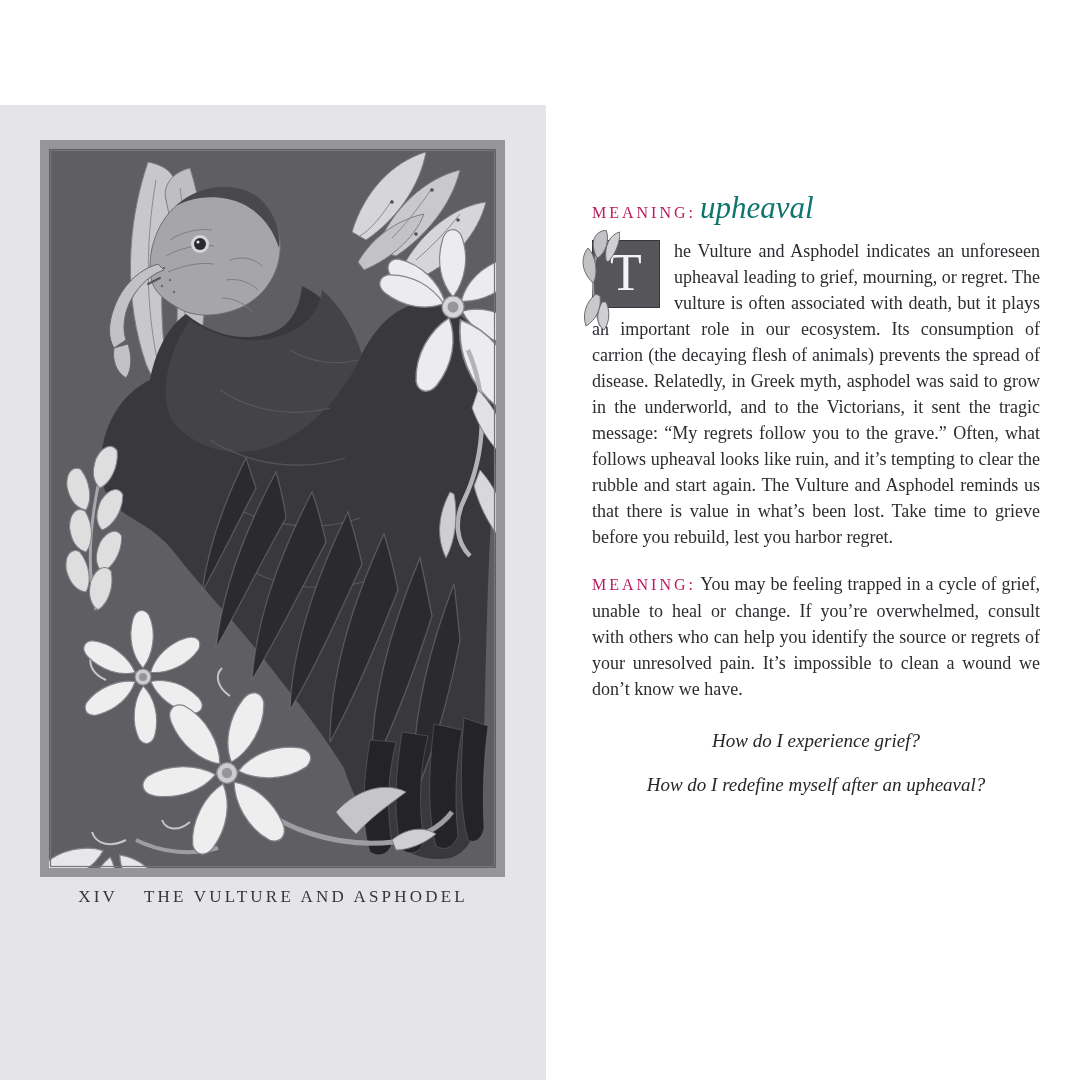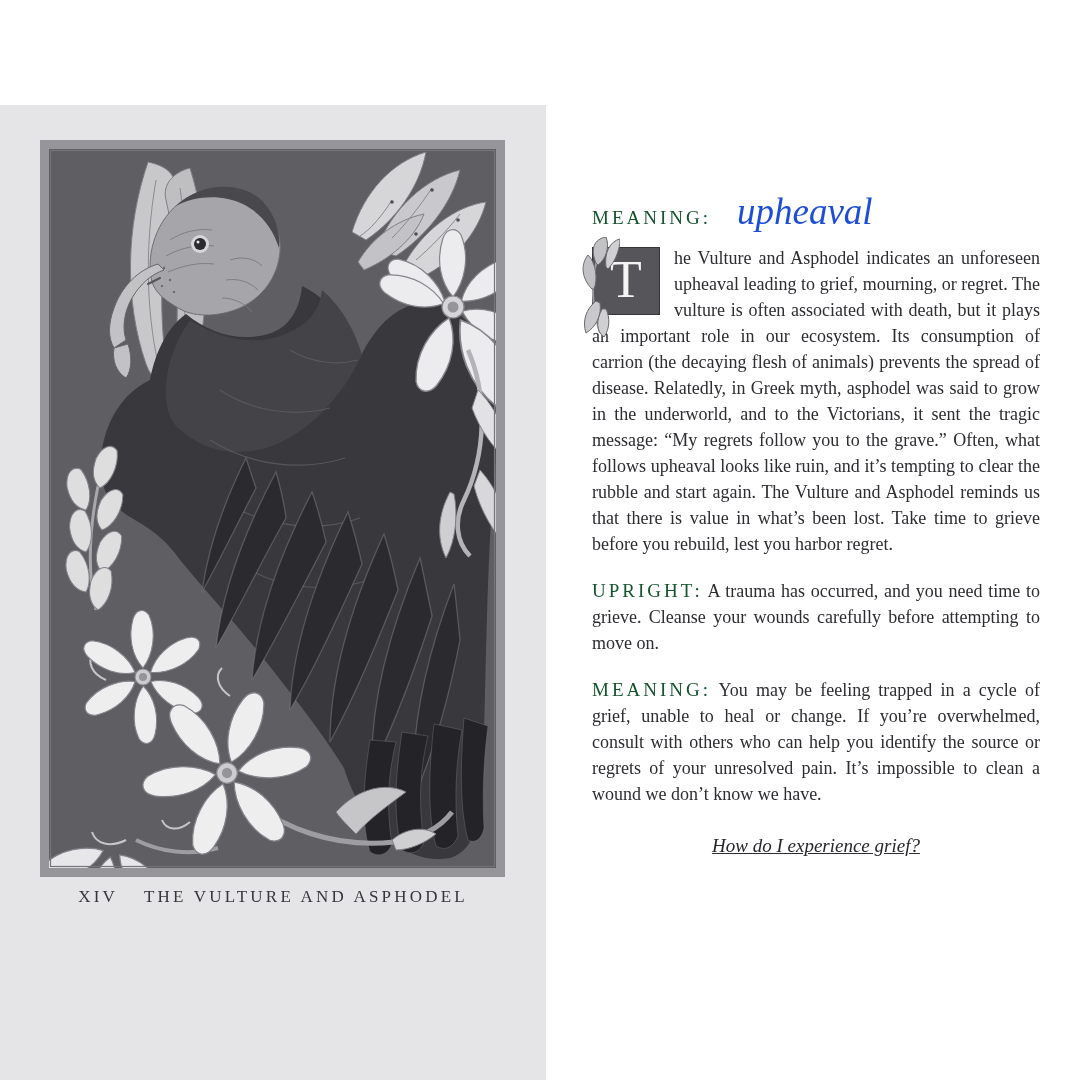--- a/index.html
+++ b/index.html
@@ -9,29 +9,29 @@
   .left-page{position:absolute;left:0;top:105px;width:546px;height:1026px;background:#e5e5e7;}
   .card{position:absolute;left:40px;top:35px;width:465px;height:737px;}
   .card svg{display:block;width:100%;height:100%;}
   .caption{position:absolute;left:0;top:782px;width:100%;text-align:center;
            color:#35353b;font-size:17px;letter-spacing:3.2px;white-space:nowrap;}
   .caption .numeral{margin-right:26px;}
   
   .right-page{position:absolute;left:546px;top:105px;width:534px;height:870px;background:#ffffff;}
   .text-col{position:absolute;left:46px;top:85px;width:448px;color:#2c2c31;}
   .meaning-row{margin:0 0 12px 0;white-space:nowrap;}
-  .sc-label{font-size:19px;letter-spacing:3px;color:#14532d;}
-  .meaning-word{font-style:italic;font-size:37px;color:#1d4ed8;margin-left:26px;}
+  .sc-label{font-size:16px;letter-spacing:3px;color:#be185d;}
+  .meaning-word{font-style:italic;font-size:31px;color:#0f766e;margin-left:4px;}
   .body-para{font-size:18px;line-height:26px;text-align:justify;margin:0 0 21px 0;}
   .dropcap-box{position:relative;float:left;width:66px;height:66px;margin:2px 14px 6px 0;
                background:#55555a;border:1px solid #35353a;text-align:center;}
   .dropcap-letter{display:block;color:#f4f4f5;font-size:52px;line-height:63px;font-family:"Liberation Serif",serif;}
   .dropcap-leaves{position:absolute;left:-17px;top:-11px;width:44px;height:100px;pointer-events:none;}
   .question{font-style:italic;font-size:19px;text-align:center;margin:0 0 22px 0;color:#26262b;}
-  .questions{margin-top:28px;text-decoration:underline;}
+  .questions{margin-top:28px;}
 </style>
 </head>
 <body>
 
 <div class="screenshot">
 
   <div class="left-page">
 
     <div class="card">
       <svg viewBox="0 0 465 737" aria-hidden="true">
@@ -206,29 +206,26 @@
             <path d="M20,26 C14,12 18,2 30,0 C34,10 30,22 22,28 Z" fill="#c2c2c5" stroke="#6a6a6e"></path>
             <path d="M30,30 C28,16 34,4 44,2 C44,14 38,26 32,32 Z" fill="#d0d0d3" stroke="#6a6a6e"></path>
             <path d="M16,52 C6,42 4,28 12,18 C20,26 22,42 18,52 Z" fill="#c2c2c5" stroke="#6a6a6e"></path>
             <path d="M20,64 C10,72 6,84 10,96 C20,90 26,78 24,66 Z" fill="#c9c9cc" stroke="#6a6a6e"></path>
             <path d="M26,72 C20,84 20,94 28,100 C34,92 34,80 30,72 Z" fill="#d0d0d3" stroke="#6a6a6e"></path>
           </svg>
           <span class="dropcap-letter">T</span>
         </span><span>he Vulture and Asphodel indicates an unforeseen upheaval leading to grief, mourning, or regret. The vulture is often associated with death, but it plays an important role in our ecosystem. Its consumption of carrion (the decaying flesh of animals) prevents the spread of disease. Relatedly, in Greek myth, asphodel was said to grow in the underworld, and to the Victorians, it sent the tragic message: “My regrets follow you to the grave.” Often, what follows upheaval looks like ruin, and it’s tempting to clear the rubble and start again. The Vulture and Asphodel reminds us that there is value in what’s been lost. Take time to grieve before you rebuild, lest you harbor regret.</span>
       </p>
 
-      <p class="body-para">
-        <span class="sc-label">UPRIGHT:</span>
-        <span>A trauma has occurred, and you need time to grieve. Cleanse your wounds carefully before attempting to move on.</span>
-      </p>
 
       <p class="body-para">
         <span class="sc-label">MEANING:</span>
         <span>You may be feeling trapped in a cycle of grief, unable to heal or change. If you’re overwhelmed, consult with others who can help you identify the source or regrets of your unresolved pain. It’s impossible to clean a wound we don’t know we have.</span>
       </p>
 
       <div class="questions">
         <p class="question">How do I experience grief?</p>
+        <p class="question">How do I redefine myself after an upheaval?</p>
       </div>
 
     </div>
   </div>
 </div>
 
 </body></html>

